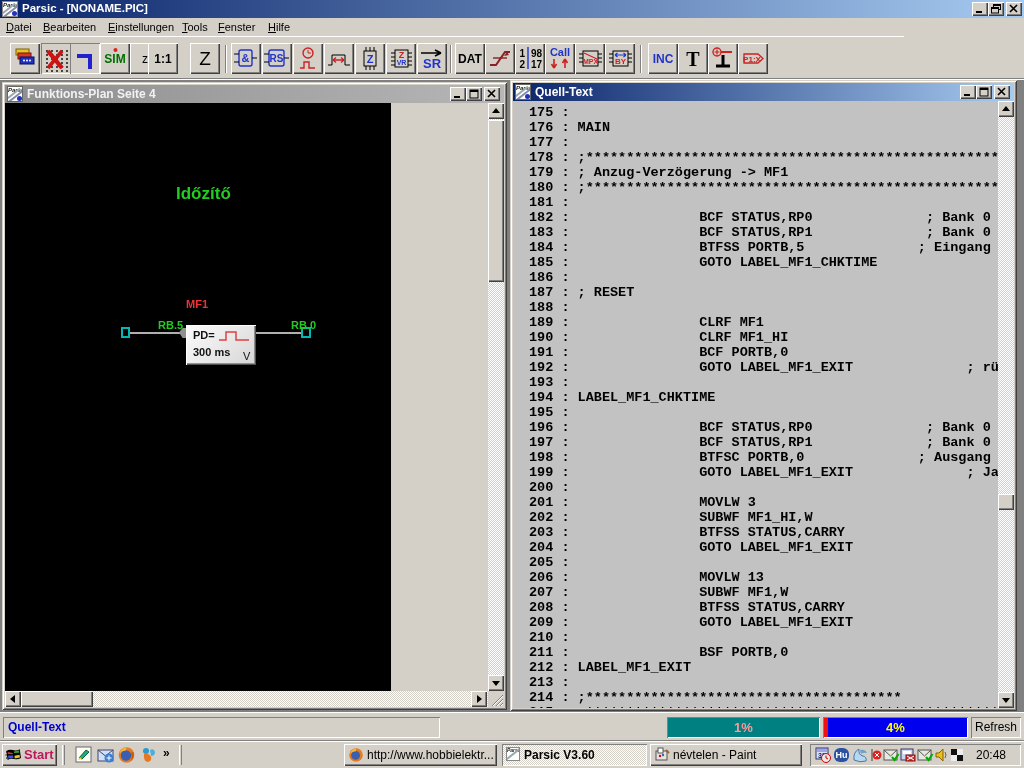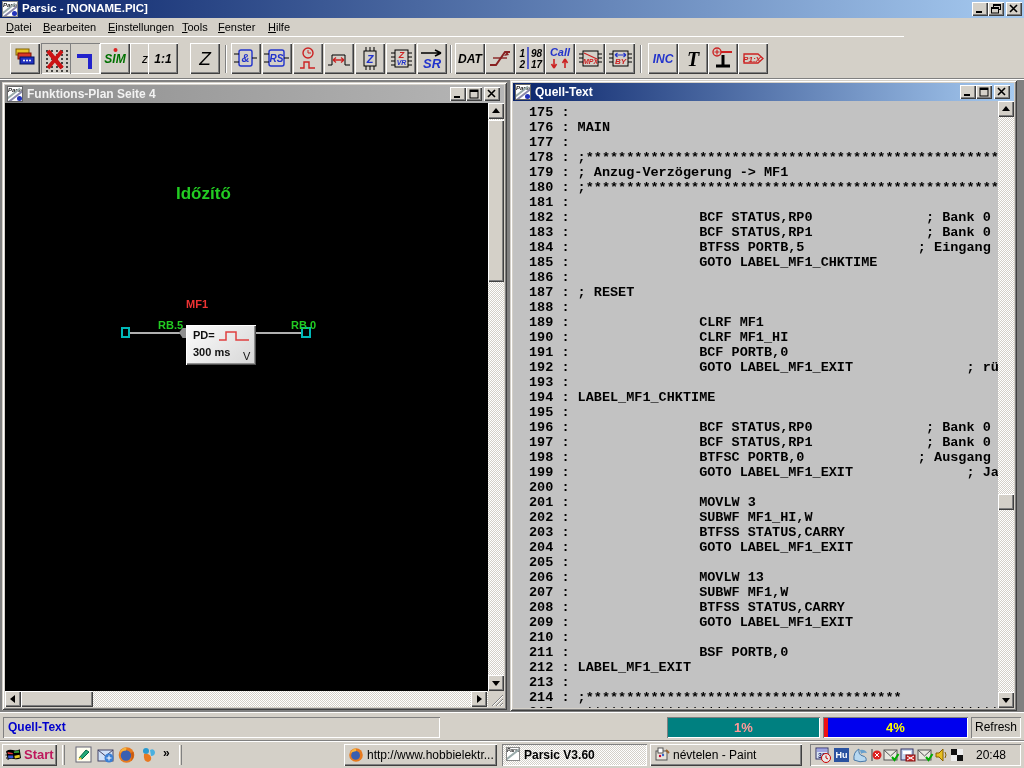--- a/index.html
+++ b/index.html
@@ -43,21 +43,21 @@
 
 <div class="abs" style="left:0;top:18px;width:1024px;height:18px;background:#d4d0c8;font-size:11px;color:#000;">
   <span class="abs" style="left:6px;top:3px;"><u>D</u>atei</span>
   <span class="abs" style="left:43px;top:3px;"><u>B</u>earbeiten</span>
   <span class="abs" style="left:108px;top:3px;"><u>E</u>instellungen</span>
   <span class="abs" style="left:182px;top:3px;"><u>T</u>ools</span>
   <span class="abs" style="left:218px;top:3px;"><u>F</u>enster</span>
   <span class="abs" style="left:268px;top:3px;"><u>H</u>ilfe</span>
 </div>
 
-<div id="toolbar" class="abs" style="left:0;top:36px;width:904px;height:44px;background:#d4d0c8;border-top:1px solid #fff;font-style:italic;">
+<div id="toolbar" class="abs" style="left:0;top:36px;width:904px;height:44px;background:#d4d0c8;border-top:1px solid #fff;">
 
   <div class="tbtn raised" style="left:10px;">
       <svg width="30" height="31">
     <rect x="6" y="6" width="13" height="6" fill="#e8c428" stroke="#806000"></rect>
     <rect x="8" y="10" width="13" height="6" fill="#d83828" stroke="#801000"></rect>
     <rect x="10" y="14" width="14" height="7" fill="#2030c0" stroke="#001060"></rect>
     <circle cx="14" cy="17.5" r="1" fill="#fff"></circle>
         <circle cx="17" cy="17.5" r="1" fill="#fff"></circle>
         <circle cx="20" cy="17.5" r="1" fill="#fff"></circle>
   </svg>
@@ -270,21 +270,21 @@
           </svg></div>
       <div class="wbtn raised" style="left:461px;top:2px;"><svg width="16" height="14">
             <rect x="4" y="3" width="8" height="8" fill="none" stroke="#000"></rect>
             <rect x="4" y="3" width="8" height="2" fill="#000"></rect>
           </svg></div>
       <div class="wbtn raised" style="left:479px;top:2px;"><svg width="16" height="14">
             <path d="M4 3 L11 10 M11 3 L4 10" stroke="#000" stroke-width="1.6"></path>
           </svg></div>
     </div>
 
-    <div class="abs" style="left:3px;top:21px;width:483px;height:588px;background:#000;overflow:hidden;">
+    <div class="abs" style="left:3px;top:21px;width:386px;height:588px;background:#000;overflow:hidden;">
       <div class="abs" style="left:171px;top:81px;font-size:17px;font-weight:bold;color:#22cc22;">Időzítő</div>
 
       <div class="abs" style="left:125px;top:229px;width:56px;height:2px;background:#b0b0b0;"></div>
       <div class="abs" style="left:251px;top:229px;width:46px;height:2px;background:#b0b0b0;"></div>
       <div class="abs" style="left:116px;top:224px;width:9px;height:11px;border:2px solid #00b8b8;background:#000;"></div>
       <div class="abs" style="left:296px;top:224px;width:10px;height:11px;border:2px solid #00b8b8;background:#000;"></div>
       <div class="abs" style="left:153px;top:216px;font-size:11px;font-weight:bold;color:#22cc22;">RB.5</div>
       <div class="abs" style="left:258px;top:216px;font-size:11px;font-weight:bold;color:#22cc22;margin-left:28px;">RB.0</div>
       <div class="abs" style="left:181px;top:195px;font-size:11px;font-weight:bold;color:#ee3333;">MF1</div>
 
@@ -488,21 +488,21 @@
   </div>
 
   <div class="abs sunk" style="left:810px;top:4px;width:211px;height:22px;">
     <svg class="abs" style="left:5px;top:3px;" width="17" height="16">
         <rect x="1" y="1" width="12" height="11" fill="#d8e4f4" stroke="#336"></rect>
         <path d="M2 2 H12 M2 4 H12" stroke="#66c"></path>
         <text x="3" y="11" font-size="7" font-weight="bold" fill="#226">38</text>
         <circle cx="11" cy="11" r="4.5" fill="#e8e8e8" stroke="#c00"></circle>
         <path d="M11 8.5 V11 L13 12" stroke="#c00" fill="none"></path>
       </svg>
-    <div class="abs" style="left:24px;top:4px;width:15px;height:14px;background:#2a52a0;color:#fff;font-size:9px;font-weight:bold;text-align:center;line-height:14px;">Hu</div>
+    <div class="abs" style="left:24px;top:4px;width:15px;height:14px;background:#2a52a0;color:#fff;font-size:9px;font-weight:bold;text-align:center;line-height:14px;border-radius:6px;">Hu</div>
     <svg class="abs" style="left:41px;top:3px;" width="18" height="16">
         <path d="M3 13 Q2 5 8 2 Q7 8 12 9 Q16 10 15 14 Q9 16 3 13Z" fill="#b8d8f0" stroke="#4878a8"></path>
         <path d="M9 3 Q14 2 16 6 Q12 5 10 7Z" fill="#6aa0cc"></path>
       </svg>
     <svg class="abs" style="left:59px;top:3px;" width="13" height="16">
         <path d="M3 2 V14" stroke="#888" stroke-width="2"></path>
         <circle cx="8" cy="8" r="4.5" fill="#d22"></circle>
         <path d="M6 6 L10 10 M10 6 L6 10" stroke="#fff"></path>
       </svg>
     <svg class="abs" style="left:73px;top:3px;" width="17" height="16">

